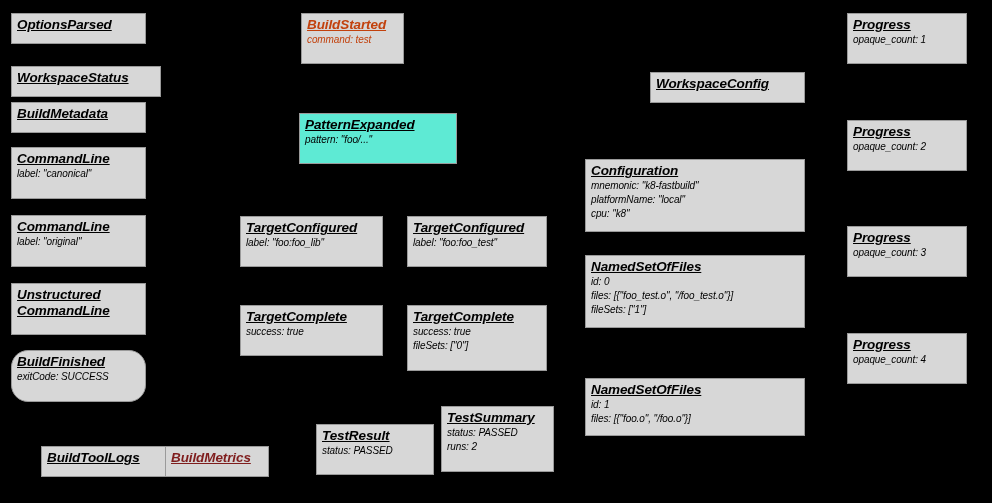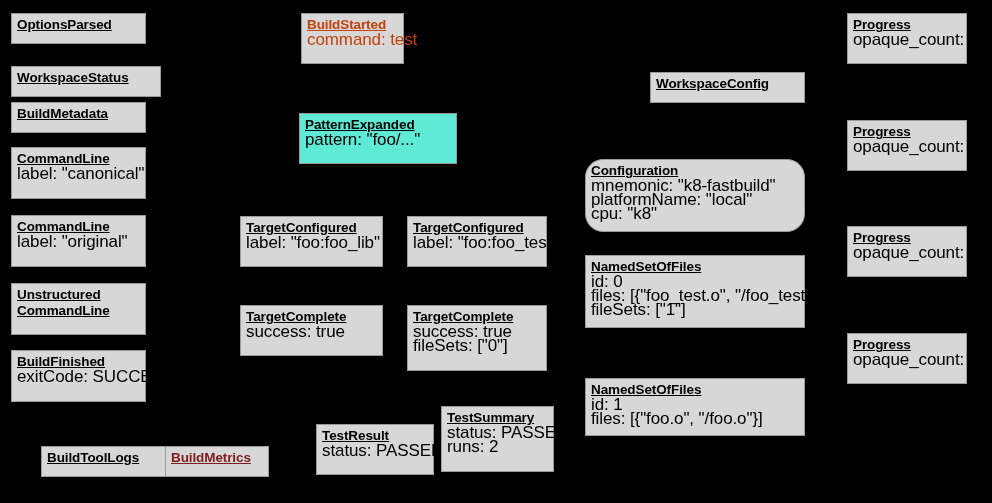--- a/index.html
+++ b/index.html
@@ -16,31 +16,32 @@
     overflow: hidden;
     font-family: "Liberation Sans", sans-serif;
   }
   .node {
     position: absolute;
     background: #d7d7d7;
     border: 1px solid #9a9a9a;
     box-sizing: border-box;
     padding: 3px 5px 4px 5px;
     color: #000000;
+    font-style: italic;
   }
   .node-title {
     font-size: 13.5px;
     font-weight: bold;
     text-decoration: underline;
     line-height: 16px;
     white-space: pre-line;
     letter-spacing: -0.1px;
   }
   .node-field {
-    font-size: 17px;
+    font-size: 10px;
     font-weight: normal;
     line-height: 14px;
     white-space: nowrap;
     letter-spacing: -0.1px;
   }
 </style>
 </head>
 <body>
 
 <div id="canvas" style="width: 992px; height: 503px; background: rgb(0, 0, 0);">
@@ -58,21 +59,21 @@
       <div class="node-field">label: "canonical"</div>
     </div>
     <div class="node" style="left: 11px; top: 215px; width: 135px; height: 52px; background: rgb(215, 215, 215); border-color: rgb(154, 154, 154); color: rgb(0, 0, 0);">
       <div class="node-title">CommandLine</div>
       <div class="node-field">label: "original"</div>
     </div>
     <div class="node" style="left: 11px; top: 283px; width: 135px; height: 52px; background: rgb(215, 215, 215); border-color: rgb(154, 154, 154); color: rgb(0, 0, 0);">
       <div class="node-title">Unstructured
 CommandLine</div>
     </div>
-    <div class="node" style="left: 11px; top: 350px; width: 135px; height: 52px; background: rgb(215, 215, 215); border-color: rgb(154, 154, 154); color: rgb(0, 0, 0);">
+    <div class="node" style="left: 11px; top: 350px; width: 135px; height: 52px; background: rgb(215, 215, 215); border-color: rgb(154, 154, 154); color: rgb(0, 0, 0); border-radius: 17px;">
       <div class="node-title">BuildFinished</div>
       <div class="node-field">exitCode: SUCCESS</div>
     </div>
     <div class="node" style="left: 11px; top: 446px; width: 135px; height: 31px; background: rgb(215, 215, 215); border-color: rgb(154, 154, 154); color: rgb(0, 0, 0); margin-left: 30px;">
       <div class="node-title">BuildToolLogs</div>
     </div>
     <div class="node" style="left: 165px; top: 446px; width: 104px; height: 31px; background: rgb(215, 215, 215); border-color: rgb(154, 154, 154); color: #7f1d1d;">
       <div class="node-title">BuildMetrics</div>
     </div>
     <div class="node" style="left: 301px; top: 13px; width: 103px; height: 51px; background: rgb(215, 215, 215); border-color: rgb(154, 154, 154); color: #c2410c;">
@@ -105,21 +106,21 @@
       <div class="node-field">status: PASSED</div>
     </div>
     <div class="node" style="left: 441px; top: 406px; width: 113px; height: 66px; background: rgb(215, 215, 215); border-color: rgb(154, 154, 154); color: rgb(0, 0, 0);">
       <div class="node-title">TestSummary</div>
       <div class="node-field">status: PASSED</div>
       <div class="node-field">runs: 2</div>
     </div>
     <div class="node" style="left: 650px; top: 72px; width: 155px; height: 31px; background: rgb(215, 215, 215); border-color: rgb(154, 154, 154); color: rgb(0, 0, 0);">
       <div class="node-title">WorkspaceConfig</div>
     </div>
-    <div class="node" style="left: 585px; top: 159px; width: 220px; height: 73px; background: rgb(215, 215, 215); border-color: rgb(154, 154, 154); color: rgb(0, 0, 0); border-radius: 18px;">
+    <div class="node" style="left: 585px; top: 159px; width: 220px; height: 73px; background: rgb(215, 215, 215); border-color: rgb(154, 154, 154); color: rgb(0, 0, 0);">
       <div class="node-title">Configuration</div>
       <div class="node-field">mnemonic: "k8-fastbuild"</div>
       <div class="node-field">platformName: "local"</div>
       <div class="node-field">cpu: "k8"</div>
     </div>
     <div class="node" style="left: 585px; top: 255px; width: 220px; height: 73px; background: rgb(215, 215, 215); border-color: rgb(154, 154, 154); color: rgb(0, 0, 0);">
       <div class="node-title">NamedSetOfFiles</div>
       <div class="node-field">id: 0</div>
       <div class="node-field">files: [{"foo_test.o", "/foo_test.o"}]</div>
       <div class="node-field">fileSets: ["1"]</div>

